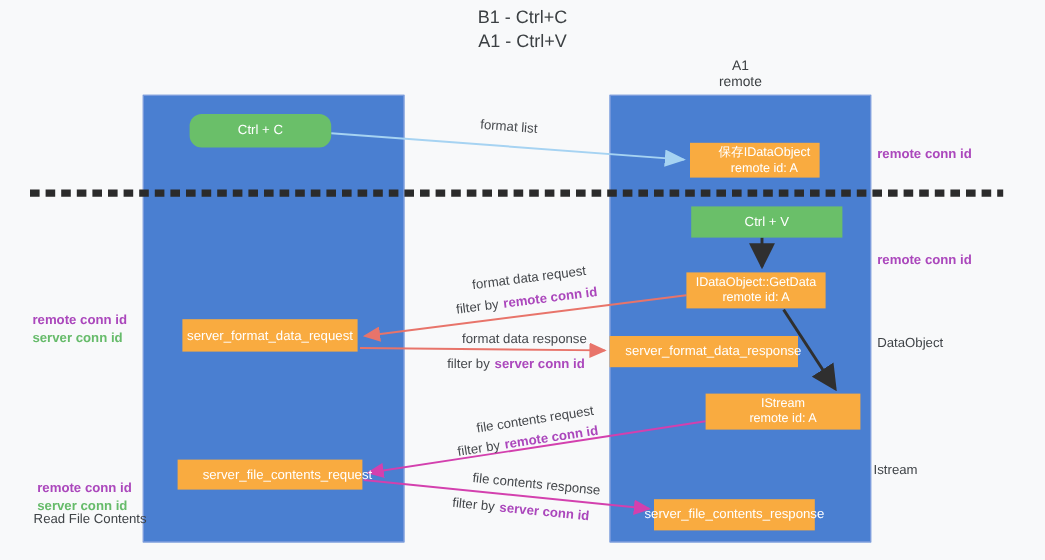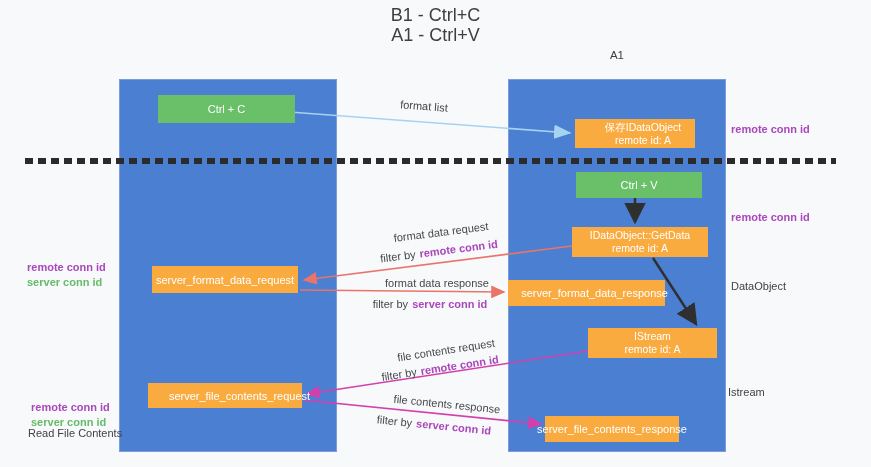--- a/index.html
+++ b/index.html
@@ -1,19 +1,19 @@
 <!DOCTYPE html>
 <html><head>
 <meta charset="utf-8">
 <style>
   html,body { margin:0; padding:0; background:#f8f9fa; font-family:"Liberation Sans", sans-serif; }
   .canvas { position:relative; width:871px; height:467px; background:#f8f9fa; overflow:hidden; }
 
   .title { position:absolute; top:5px; left:0; width:100%; text-align:center;
-           font-size:18px; color:#3c4043; line-height:20px; }
+           font-size:15px; color:#3c4043; line-height:20px; }
 
   .lane-head { position:absolute; text-align:center; font-size:11.5px; color:#3c4043; line-height:14px; }
 
   .lane { position:absolute; top:79px; height:373px; width:218px;
           background:#4a7fd1; border:1px solid #7b9bdc; box-sizing:border-box; }
 
   .node { position:absolute; display:flex; flex-direction:column; align-items:center; justify-content:center;
           color:#ffffff; text-align:center; box-sizing:border-box; z-index:5; }
   .node.orange { background:#f9ab40; }
   .node.green  { background:#6abf69; }
@@ -36,20 +36,21 @@
 
   <div class="title">
     <div>B1 - Ctrl+C</div>
     <div>A1 - Ctrl+V</div>
   </div>
 
   <div class="lane-head" style="left:119px; top:48px; width:218px;">
   </div>
   <div class="lane-head" style="left:508px; top:48px; width:218px;">
     <div>A1</div>
+    <div>remote</div>
   </div>
 
   <div class="lane" style="left:119px;"></div>
   <div class="lane" style="left:508px;"></div>
 
   <svg class="overlay" width="871" height="467" viewBox="0 0 871 467">
     <defs>
       <marker id="m-blue" markerWidth="11" markerHeight="9" refX="10" refY="4.5" orient="auto">
         <path d="M0,0 L11,4.5 L0,9 z" fill="#a6d3f2"></path>
       </marker>
@@ -74,30 +75,30 @@
 
     <line x1="300" y1="290" x2="504" y2="292" stroke="#e8746a" stroke-width="1.6" marker-end="url(#m-red)"></line>
 
     <line x1="653" y1="258" x2="696" y2="324" stroke="#2f2f2f" stroke-width="2.4" marker-end="url(#m-black)"></line>
 
     <line x1="588" y1="351" x2="307" y2="394" stroke="#d340ae" stroke-width="1.6" marker-end="url(#m-mag)"></line>
 
     <line x1="303" y1="400" x2="541" y2="424" stroke="#d340ae" stroke-width="1.6" marker-end="url(#m-mag)"></line>
   </svg>
 
-  <div class="node green single" style="left:158px; top:95px; width:137px; height:28px;">Ctrl + C</div>
+  <div class="node green single" style="left:158px; top:95px; width:118px; height:28px;border-radius:10px;">Ctrl + C</div>
 
-  <div class="node orange" style="left:575px; top:119px; width:120px; height:29px;padding-left:16px;">
+  <div class="node orange" style="left:575px; top:119px; width:108px; height:29px;padding-left:16px;">
     <div class="l2">保存IDataObject</div>
     <div class="l2">remote id: A</div>
   </div>
 
   <div class="node green single" style="left:576px; top:172px; width:126px; height:26px;">Ctrl + V</div>
 
-  <div class="node orange" style="left:572px; top:227px; width:136px; height:30px;">
+  <div class="node orange" style="left:572px; top:227px; width:116px; height:30px;">
     <div class="l2">IDataObject::GetData</div>
     <div class="l2">remote id: A</div>
   </div>
 
   <div class="node orange single" style="left:152px; top:266px; width:146px; height:27px;">server_format_data_request</div>
 
   <div class="node orange single" style="left:508px; top:280px; width:157px; height:26px;padding-left:16px;">server_format_data_response</div>
 
   <div class="node orange" style="left:588px; top:328px; width:129px; height:30px;">
     <div class="l2">IStream</div>

